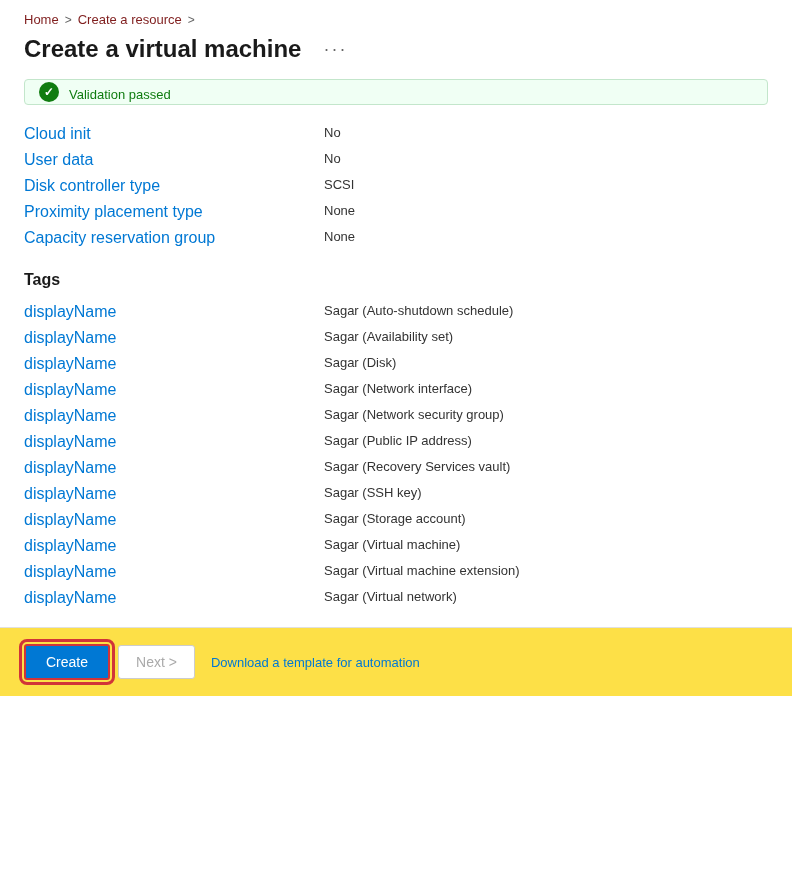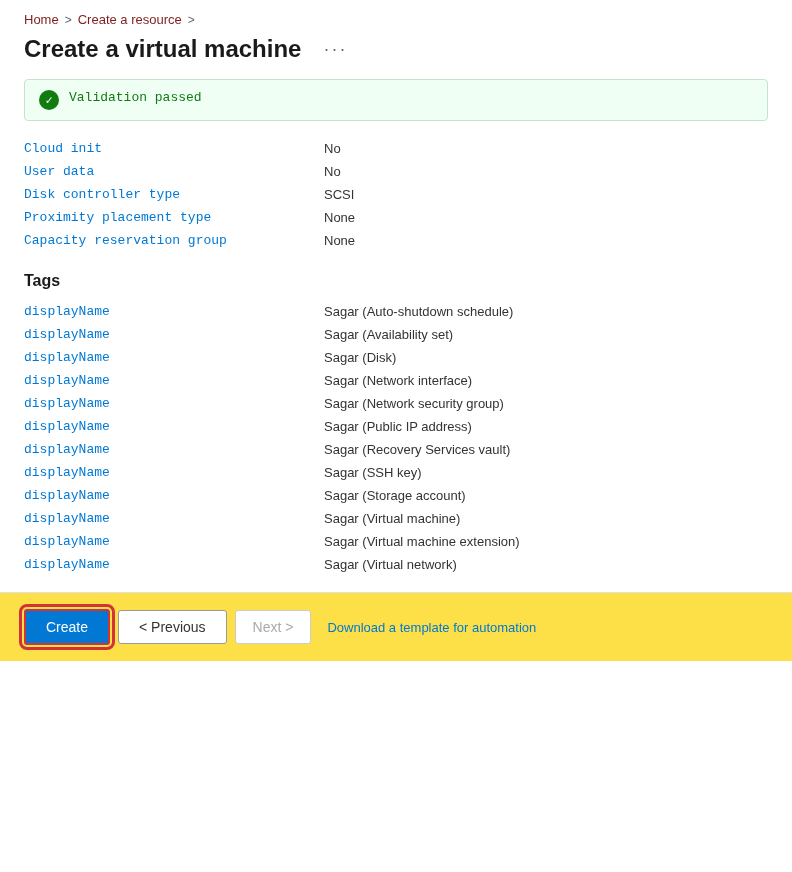--- a/index.html
+++ b/index.html
@@ -41,28 +41,27 @@
       color: #1a1a1a;
     }
     .more-options {
       color: #666;
       font-size: 18px;
       cursor: pointer;
       letter-spacing: 2px;
     }
     .validation-banner {
       display: flex;
-      align-items: flex-start;
+      align-items: flex-end;
       gap: 10px;
       background: #f0fff4;
       border: 1px solid #c3e6cb;
       border-radius: 4px;
-      padding: 10px 14px;
+      padding: 2px 14px;
       margin-bottom: 16px;
-      font-family: Liberation Mono, monospace;
     }
     .validation-icon {
       width: 20px;
       height: 20px;
       background: #107c10;
       border-radius: 50%;
       display: flex;
       align-items: center;
       justify-content: center;
       flex-shrink: 0;
@@ -85,23 +84,22 @@
       width: 100%;
       border-collapse: collapse;
     }
     .data-table tr td {
       padding: 4px 0;
       vertical-align: top;
     }
     .data-table td:first-child {
       color: #0078d4;
       width: 300px;
-      font-size: 13px;
+      font-size: 16px;
       padding-right: 16px;
-      font-family: Liberation Mono, monospace;
     }
     .data-table td:last-child {
       color: #333;
       font-size: 13px;
     }
     .section-header {
       font-size: 16px;
       font-weight: 600;
       color: #1a1a1a;
       margin: 20px 0 10px 0;
@@ -260,16 +258,15 @@
       <td>Sagar (Virtual network)</td>
     </tr>
           </tbody>
       </table>
     </div>
   </div>
 </div>
 
 <div class="footer-bar">
   <button class="btn-create">Create</button>
-  <button class="btn-secondary">&lt; Previous</button>
   <button class="btn-disabled" disabled="">Next &gt;</button>
   <a href="#" class="download-link">Download a template for automation</a>
 </div>
 
 </body></html>

